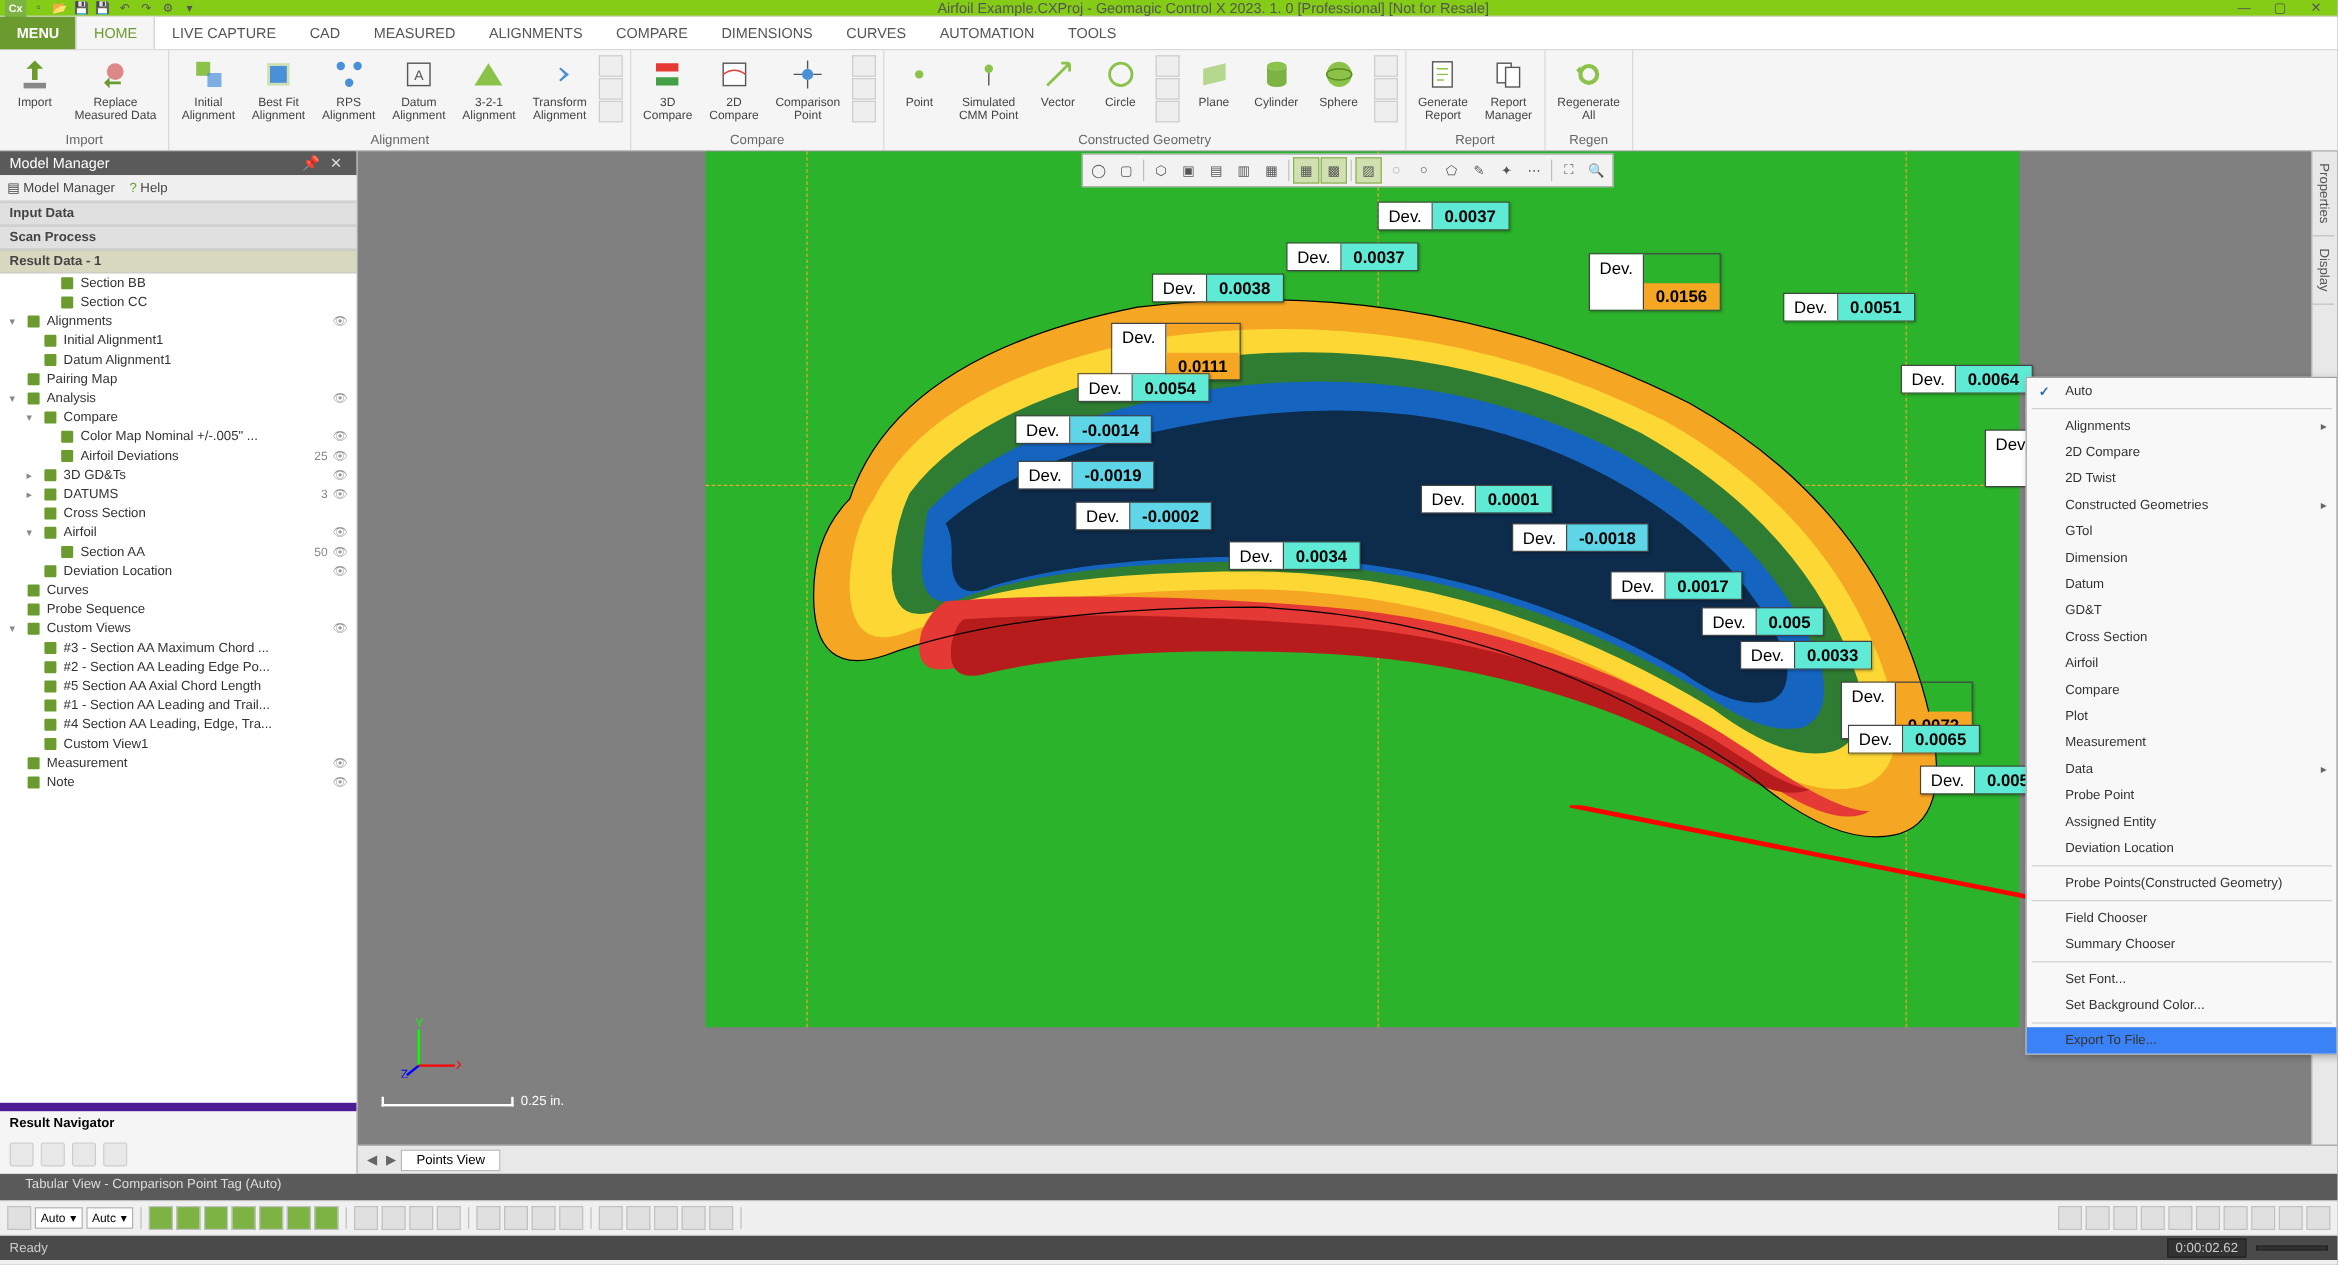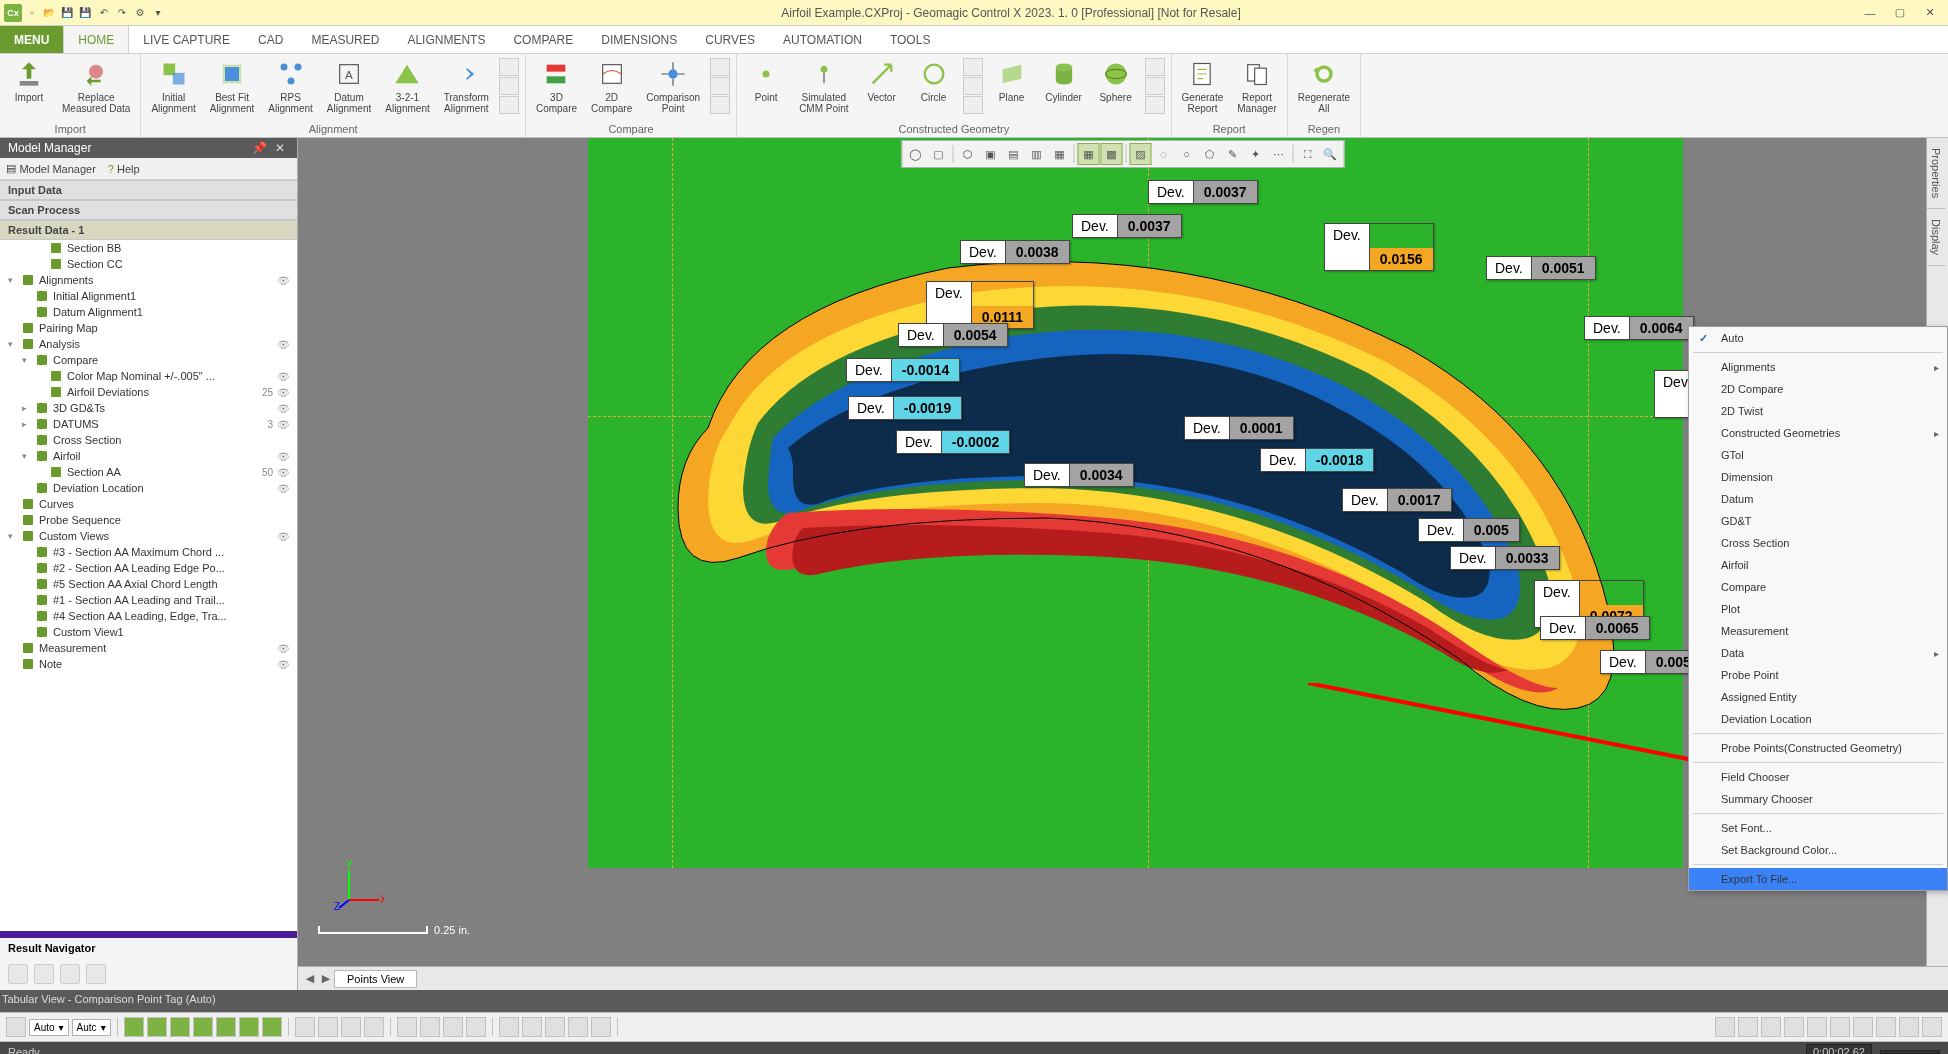--- a/index.html
+++ b/index.html
@@ -1,19 +1,19 @@
 <!DOCTYPE html>
 <html><head>
 <meta charset="utf-8">
 <style>
 * { margin: 0; padding: 0; box-sizing: border-box; font-family: 'Segoe UI', Tahoma, sans-serif; }
 body { background: #f0f0f0; width: 1948px; height: 1054px; overflow: hidden; position: relative; font-size: 11px; }
 
 
-.titlebar { height: 26px; background: #fef9c3; display: flex; align-items: center; padding: 0 4px; border-bottom: 1px solid #d0d0d0; }
+.titlebar { height: 14px; background: #84cc16; display: flex; align-items: center; padding: 0 4px; border-bottom: 1px solid #d0d0d0; }
 .titlebar-left { display: flex; gap: 2px; align-items: center; }
 .qat-icon { width: 16px; height: 16px; display: inline-flex; align-items: center; justify-content: center; color: #555; font-size: 10px; }
 .app-icon { width: 18px; height: 18px; background: #7cb342; border-radius: 2px; color: #fff; font-size: 9px; display: flex; align-items: center; justify-content: center; font-weight: bold; }
 .titlebar-center { flex: 1; text-align: center; color: #555; font-size: 12px; }
 .titlebar-right { display: flex; gap: 2px; }
 .winbtn { width: 28px; height: 20px; display: flex; align-items: center; justify-content: center; color: #555; }
 
 
 .ribbon-tabs { height: 28px; background: #fff; display: flex; align-items: stretch; border-bottom: 1px solid #d0d0d0; }
 .ribbon-tab { padding: 0 14px; display: flex; align-items: center; color: #555; font-size: 12px; cursor: pointer; }
@@ -60,21 +60,21 @@
 .viewport-wrap { flex: 1; display: flex; flex-direction: column; background: #808080; position: relative; }
 .viewport { flex: 1; position: relative; overflow: hidden; }
 .green-canvas { position: absolute; left: 290px; top: 0; width: 1095px; height: 730px; background: #2bb32b; }
 .dashed-h { position: absolute; left: 0; right: 0; border-top: 1px dashed #e8a838; }
 .dashed-v { position: absolute; top: 0; bottom: 0; border-left: 1px dashed #e8a838; }
 
 
 .callout { position: absolute; display: flex; font-size: 14px; border: 1px solid #444; box-shadow: 1px 1px 2px rgba(0,0,0,0.3); z-index: 5; }
 .callout .lbl { background: #fff; padding: 3px 8px; border-right: 1px solid #444; }
 .callout .val { padding: 3px 10px; font-weight: bold; }
-.val.yellow { background: #a3a3a3; color: #000; }
+.val.yellow { background: #5eead4; color: #000; }
 .val.orange { background: #f5a623; color: #000; margin-top: 24px; }
 .val.cyan { background: #5ed6e8; color: #000; }
 
 
 .airfoil { position: absolute; z-index: 2; }
 
 
 .vp-toolbar { position: absolute; top: 2px; left: 50%; transform: translateX(-50%); background: #f2f2f2; border: 1px solid #b0b0b0; display: flex; gap: 1px; padding: 2px; z-index: 10; }
 .vp-tool { width: 22px; height: 22px; display: flex; align-items: center; justify-content: center; color: #555; cursor: pointer; border: 1px solid transparent; }
 .vp-tool.active { background: #d0e0b0; border-color: #8ab050; }
@@ -99,21 +99,21 @@
 
 
 .arrow-anno { position: absolute; z-index: 30; pointer-events: none; }
 
 
 .view-tabs { height: 24px; background: #e8e8e8; border-top: 1px solid #b0b0b0; display: flex; align-items: center; padding: 0 4px; }
 .view-tab-nav { width: 16px; text-align: center; color: #666; cursor: pointer; }
 .view-tab { background: #fff; border: 1px solid #b8b8b8; padding: 2px 12px; font-size: 11px; cursor: pointer; }
 
 
-.tabular-bar { height: 22px; background: #5a5a5a; color: #ddd; padding: 3px 2px; font-size: 11px; }
+.tabular-bar { height: 22px; background: #5a5a5a; color: #ddd; padding: 3px 21px; font-size: 11px; }
 
 
 .bottom-toolbar { height: 30px; background: #f0f0f0; border-top: 1px solid #c0c0c0; border-bottom: 1px solid #c0c0c0; display: flex; align-items: center; padding: 0 6px; gap: 3px; }
 .bt-sel { border: 1px solid #b0b0b0; padding: 2px 4px; font-size: 10px; background: #fff; display: flex; align-items: center; gap: 4px; }
 .bt-icon { width: 20px; height: 20px; background: #e0e0e0; border: 1px solid #c0c0c0; cursor: pointer; display: flex; align-items: center; justify-content: center; }
 .bt-icon.green { background: #7cb342; }
 .bt-sep { width: 1px; height: 18px; background: #c0c0c0; margin: 0 3px; }
 
 
 .statusbar { height: 20px; background: #4a4a4a; color: #ccc; display: flex; align-items: center; padding: 0 8px; font-size: 11px; }

